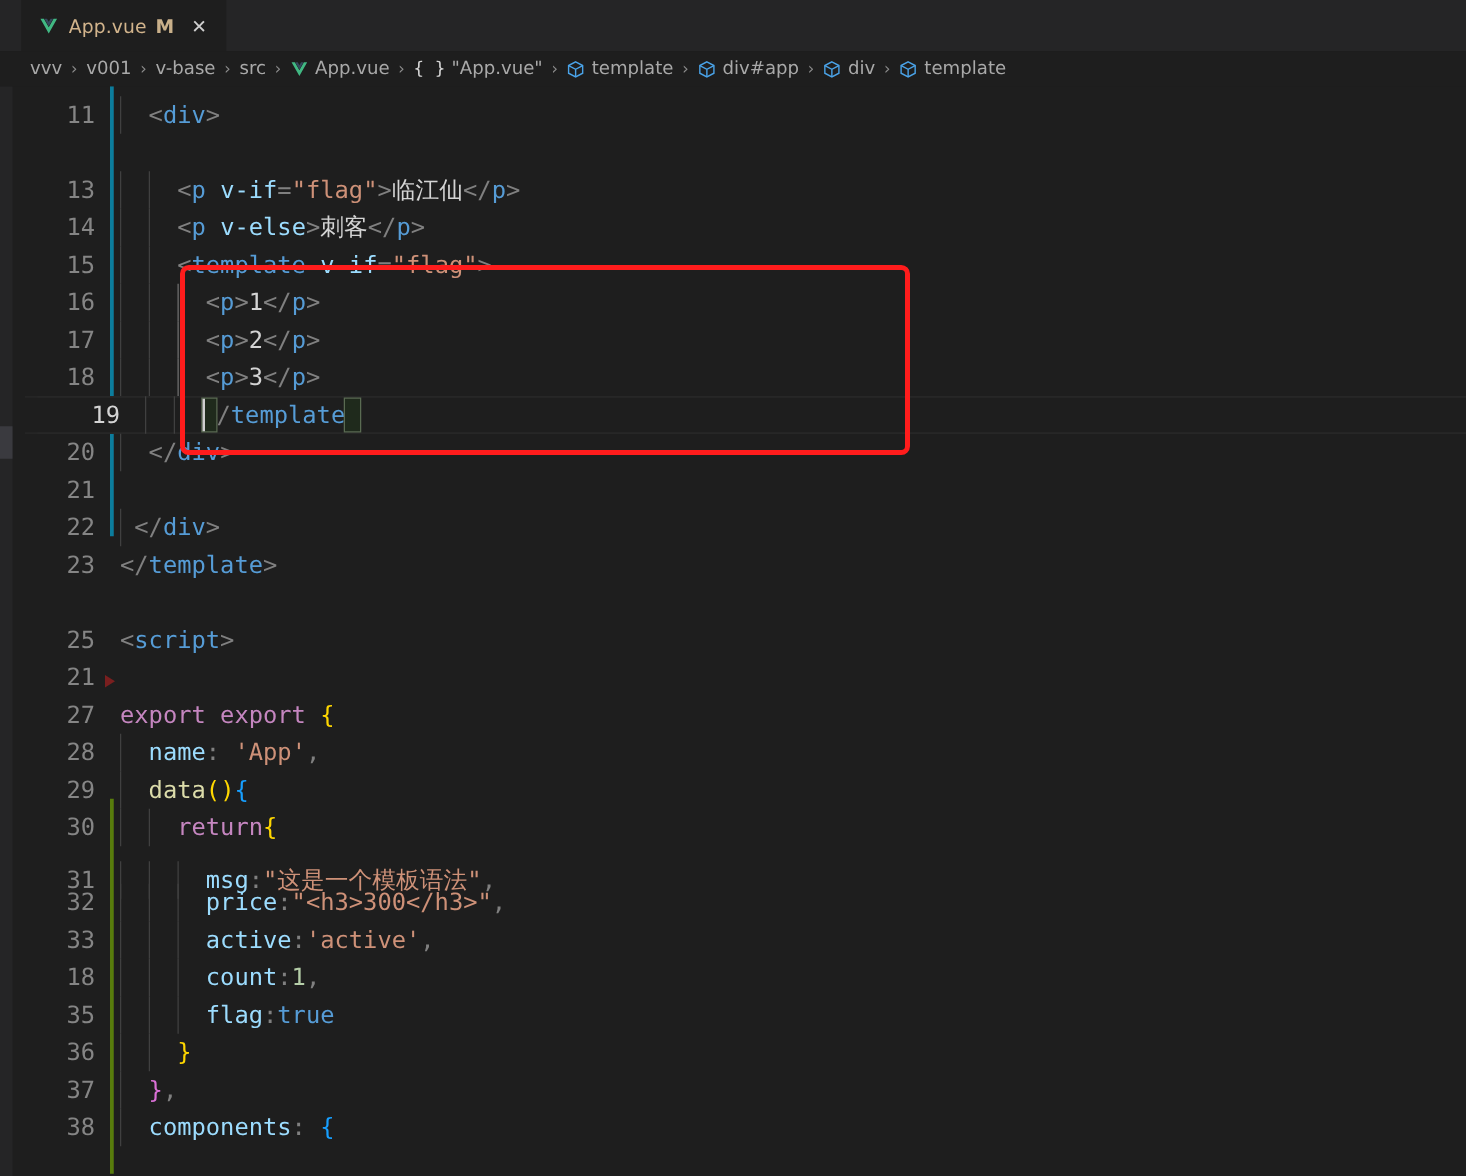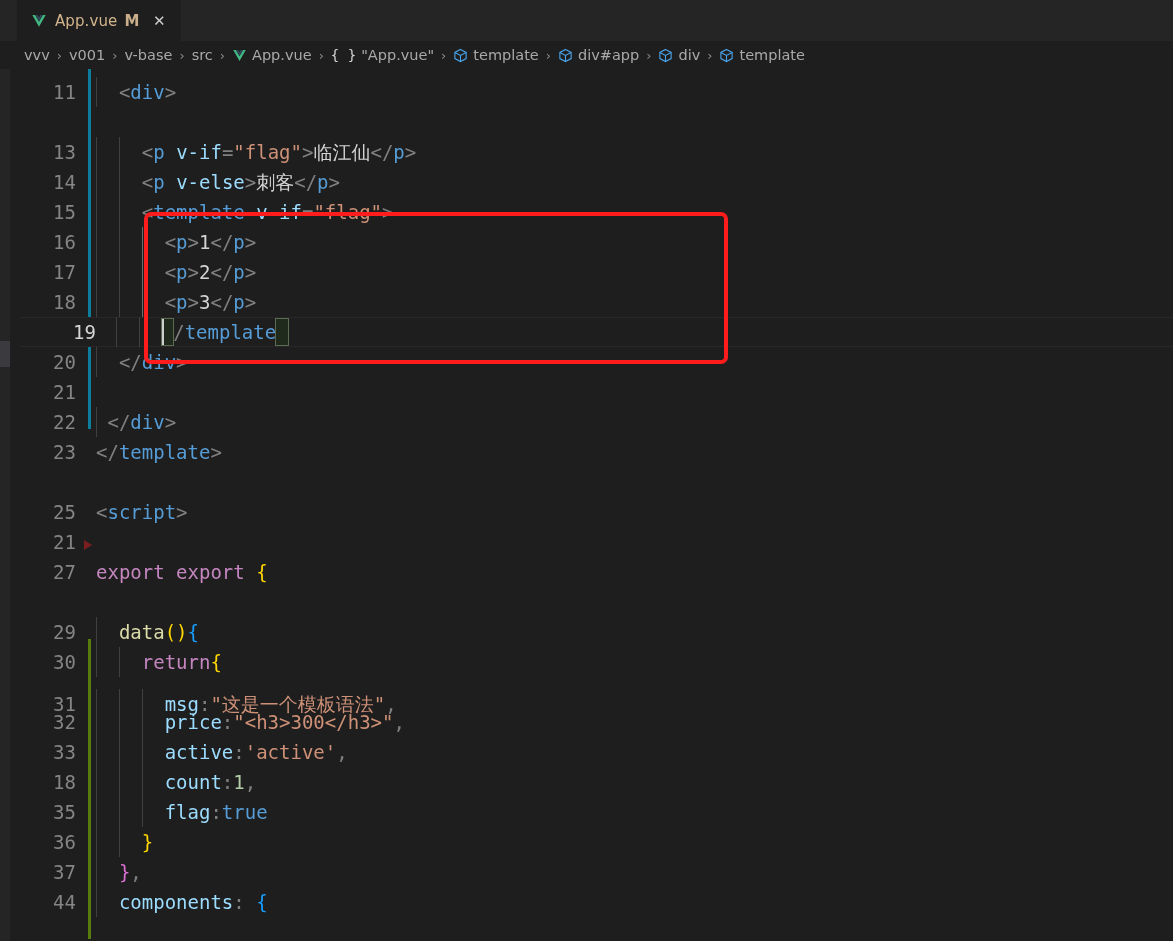--- a/index.html
+++ b/index.html
@@ -325,20 +325,27 @@
             <div class="lnum">21</div>
           </div>
           <div class="code"></div>
         </div>
         <div class="row" style="top: 488px;">
           <div class="lnumwrap">
             <div class="lnum">27</div>
           </div>
           <div class="code"><span class="t-kw">export</span> <span class="t-kw">export</span> <span class="t-brace">{</span></div>
         </div>
+        <div class="row" style="top: 518px;">
+          <div class="lnumwrap">
+            <div class="lnum">28</div>
+          </div>
+          <div class="guide" style="left: 96px; top: 0px; height: 30px;"></div>
+          <div class="code">  <span class="t-prop">name</span><span class="t-punc">:</span> <span class="t-str">'App'</span><span class="t-punc">,</span></div>
+        </div>
         <div class="row" style="top: 548px;">
           <div class="lnumwrap">
             <div class="lnum">29</div>
           </div>
           <div class="guide" style="left: 96px; top: 0px; height: 30px;"></div>
           <div class="code">  <span class="t-fn">data</span><span class="t-brace">(</span><span class="t-brace">)</span><span class="t-brace3">{</span></div>
         </div>
         <div class="row" style="top: 578px; padding-left: 41px;">
           <div class="lnumwrap">
             <div class="lnum">30</div>
@@ -402,21 +409,21 @@
         </div>
         <div class="row" style="top: 788px;">
           <div class="lnumwrap">
             <div class="lnum">37</div>
           </div>
           <div class="guide" style="left: 96px; top: 0px; height: 30px;"></div>
           <div class="code">  <span class="t-brace2">}</span><span class="t-punc">,</span></div>
         </div>
         <div class="row" style="top: 818px;">
           <div class="lnumwrap">
-            <div class="lnum">44</div>
+            <div class="lnum">38</div>
           </div>
           <div class="guide" style="left: 96px; top: 0px; height: 30px;"></div>
           <div class="code">  <span class="t-prop">components</span><span class="t-punc">:</span> <span class="t-brace3">{</span></div>
         </div>
       </div>
 
     <div class="annot" id="annot" style="left: 144px; top: 143px; width: 584px; height: 152px; border-color: rgb(255, 28, 28);"></div>
   </div>
 </div>
 

